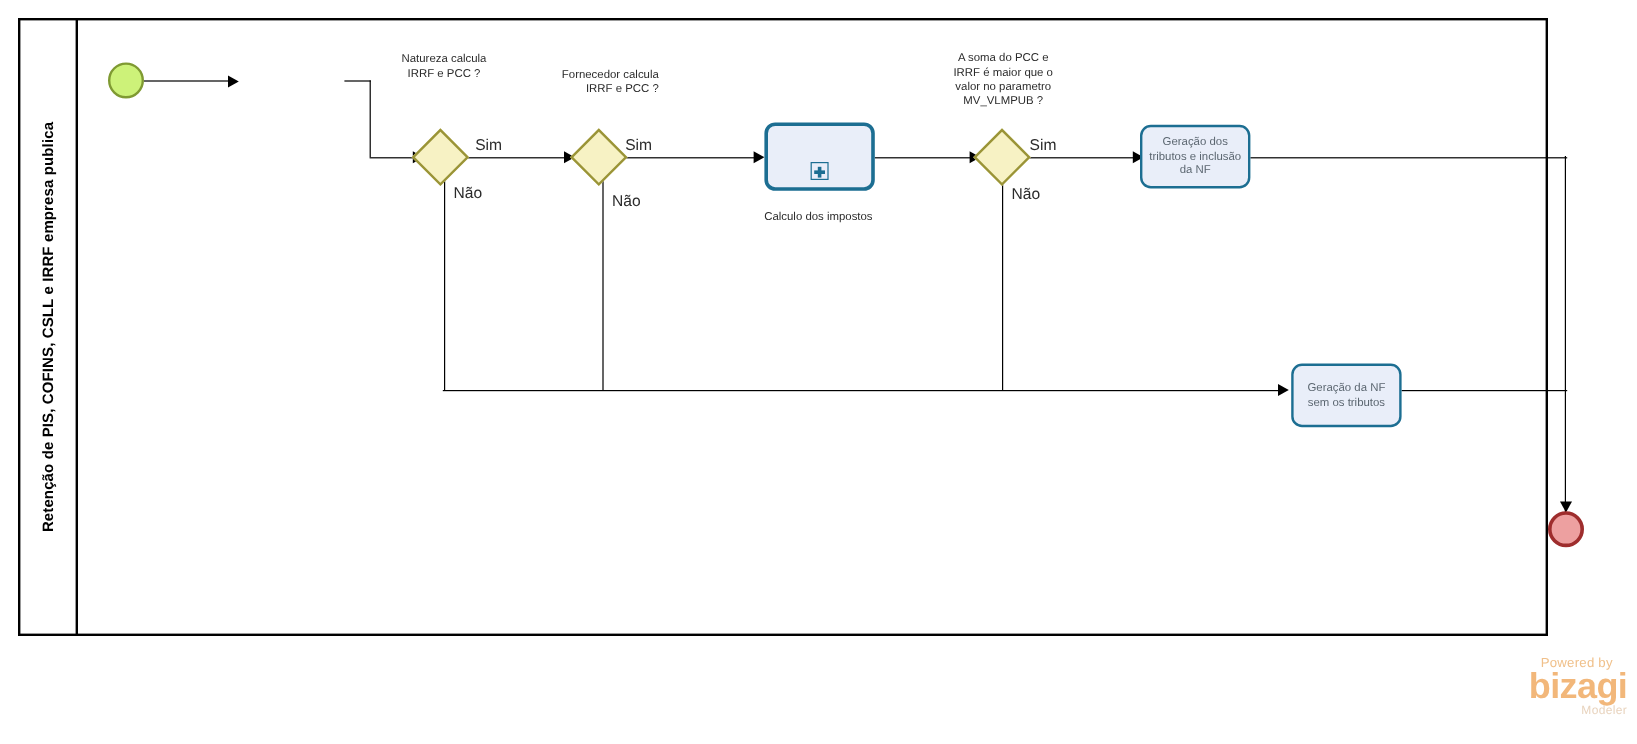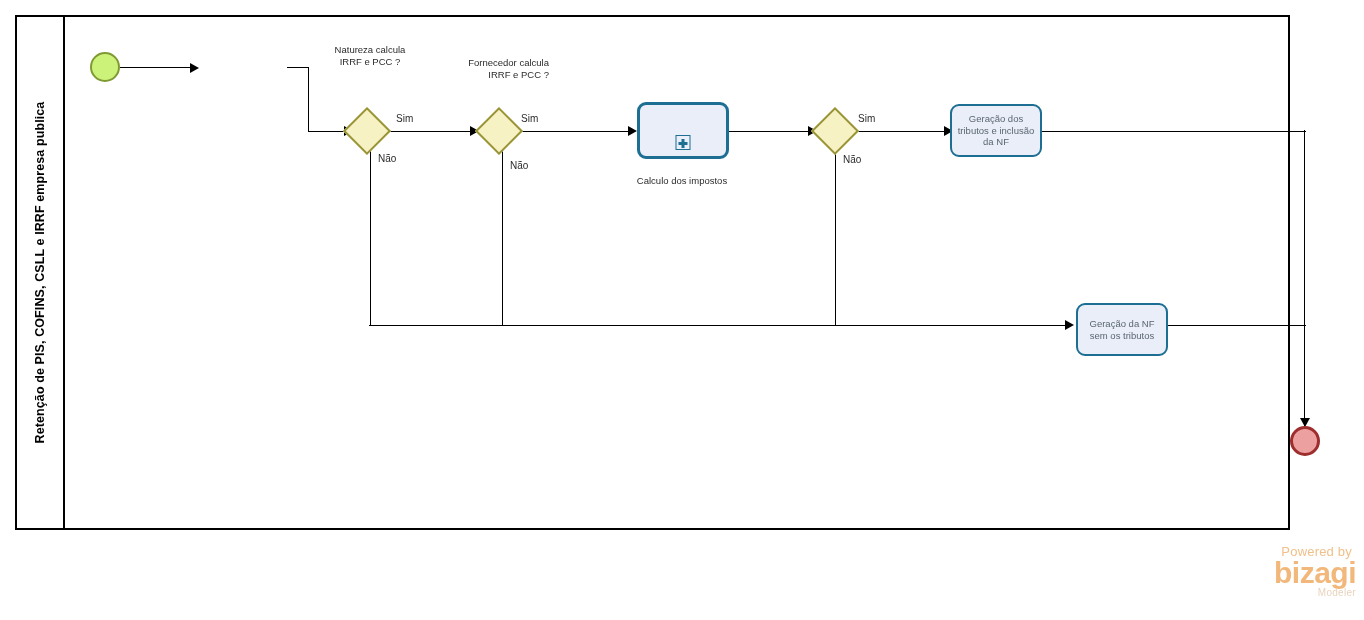--- a/index.html
+++ b/index.html
@@ -123,33 +123,33 @@
     border-bottom:5px solid transparent;
     border-left:9px solid #000;
   }
   .arrow.down{
     border-left:5px solid transparent;
     border-right:5px solid transparent;
     border-top:9px solid #000;
   }
   .flow-label{
     position:absolute;
-    font-size:10px;color:#2b2b2b;white-space:nowrap;
+    font-size:13px;color:#2b2b2b;white-space:nowrap;
   }
 
   
   .logo{
     position:absolute;
     right:8px;bottom:22px;
     text-align:right;
     user-select:none;
   }
   .logo-powered{
-    font-size:13px;color:#f0c08a;letter-spacing:0.2px;
-    margin-right:4px;
+    font-size:11px;color:#f0c08a;letter-spacing:0.2px;
+    margin-right:12px;
   }
   .logo-name{
     font-size:30px;font-weight:bold;color:#f2b77a;
     line-height:28px;letter-spacing:-0.5px;
   }
   .logo-sub{
     font-size:10px;color:#e8d3bd;letter-spacing:0.3px;
     text-align:right;margin-left:4px;
   }
 </style>
@@ -211,20 +211,21 @@
   <div class="gateway" style="left:350px;top:114px;"></div>
 
   <div class="gw-label" style="left:455px;top:57px;width:94px;text-align:right;">Fornecedor calcula IRRF e PCC ?</div>
   <div class="gateway" style="left:482px;top:114px;"></div>
 
   <div class="subprocess" style="left:637px;top:102px;width:92px;height:57px;">
     <div class="sub-marker"></div>
   </div>
   <div class="sub-caption" style="left:632px;top:175px;width:100px;">Calculo dos impostos</div>
 
+  <div class="gw-label" style="left:786px;top:43px;width:100px;">A soma do PCC e IRRF é maior que o valor no parametro MV_VLMPUB ?</div>
   <div class="gateway" style="left:818px;top:114px;"></div>
 
   <div class="task" style="left:1076px;top:303px;width:92px;height:53px;">Geração da NF sem os tributos</div>
 
   <div class="task" style="left:950px;top:104px;width:92px;height:53px;">Geração dos tributos e inclusão da NF</div>
 
   <div class="event end-event" style="left:1290px;top:426px;"></div>
 
   <div class="logo">
     <div class="logo-powered">Powered by</div>

